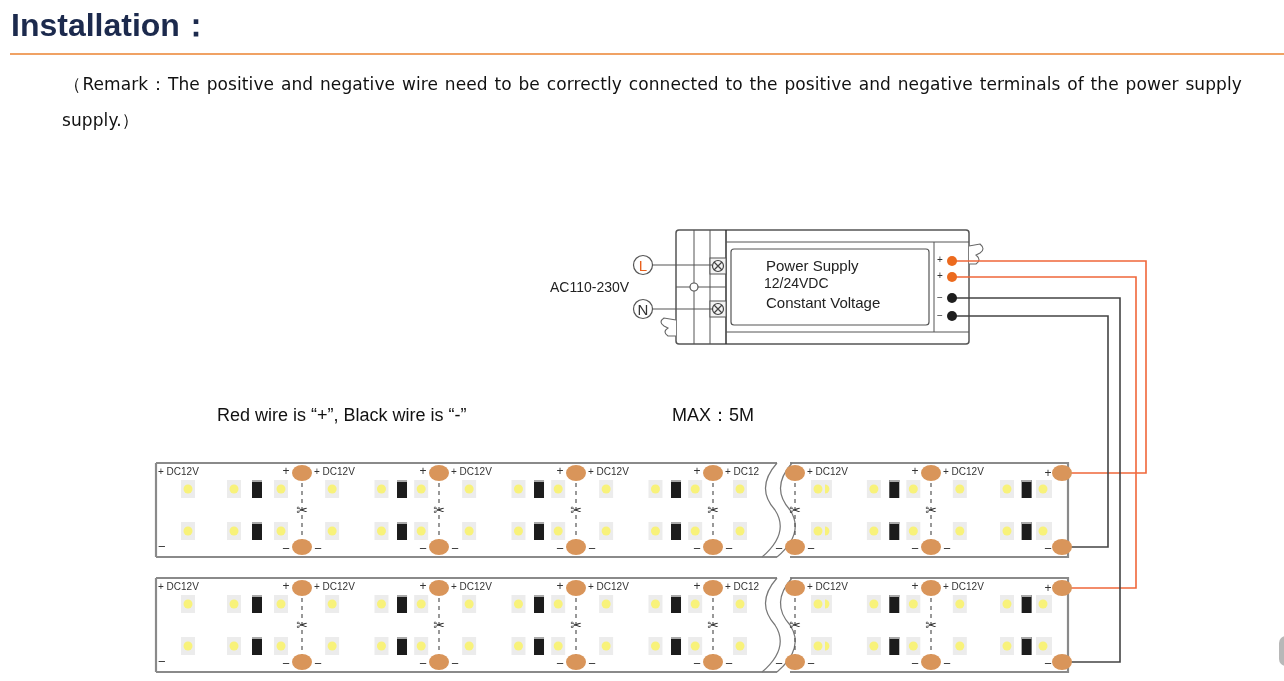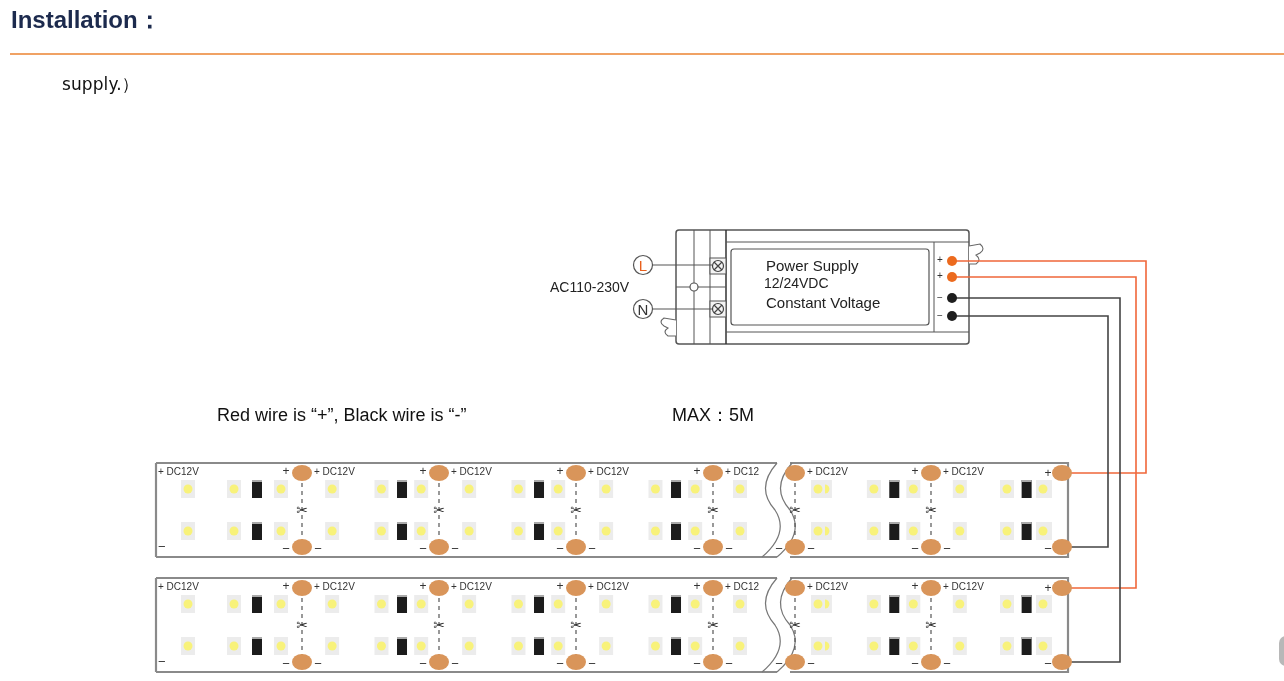--- a/index.html
+++ b/index.html
@@ -1,30 +1,31 @@
 <!DOCTYPE html>
 <html><head>
 <meta charset="utf-8">
 <style>
   html, body { margin: 0; padding: 0; background: #ffffff; }
   body { width: 1284px; height: 681px; position: relative; overflow: hidden; font-family: "Liberation Sans", sans-serif; }
-  .title { position: absolute; left: 11px; top: 4px; font-size: 24px; font-weight: bold; color: #1c2a4d; font-family: "Liberation Sans", sans-serif; }
+  .title { position: absolute; left: 11px; top: 4px; font-size: 32px; font-weight: bold; color: #1c2a4d; font-family: "Liberation Sans", sans-serif; }
   .rule { position: absolute; left: 10px; top: 53px; width: 1274px; height: 2px; background: #f0a264; }
   .remark { position: absolute; left: 62px; top: 66px; width: 1180px; font-size: 17px; line-height: 36px; color: #111; text-align: justify; font-family: "DejaVu Sans", sans-serif; letter-spacing: 0.1px; }
   .remark .l1 { display: block; text-align-last: justify; text-indent: 2px; }
   svg.diagram { position: absolute; left: 0; top: 0; }
   .scroll-knob { position: absolute; left: 1279px; top: 636px; width: 14px; height: 30px; border-radius: 7px; background: #b8b8b8; }
 </style>
 </head>
 <body>
 
 <div class="title">Installation：</div>
 <div class="rule"></div>
 
 <div class="remark">
+  <span class="l1">（Remark：The positive and negative wire need to be correctly connected to the positive and negative terminals of the power supply</span>
   <span>supply.）</span>
 </div>
 
 <svg class="diagram" width="1284" height="681" viewBox="0 0 1284 681" xmlns="http://www.w3.org/2000/svg">
 
   <g>
     <rect x="676" y="230" width="293" height="114" rx="3" fill="#fff" stroke="#555" stroke-width="1.5"></rect>
     <line x1="694" y1="230" x2="694" y2="344" stroke="#555" stroke-width="1"></line>
     <line x1="710" y1="230" x2="710" y2="344" stroke="#555" stroke-width="1"></line>
     <line x1="726" y1="230" x2="726" y2="344" stroke="#333" stroke-width="1.5"></line>

